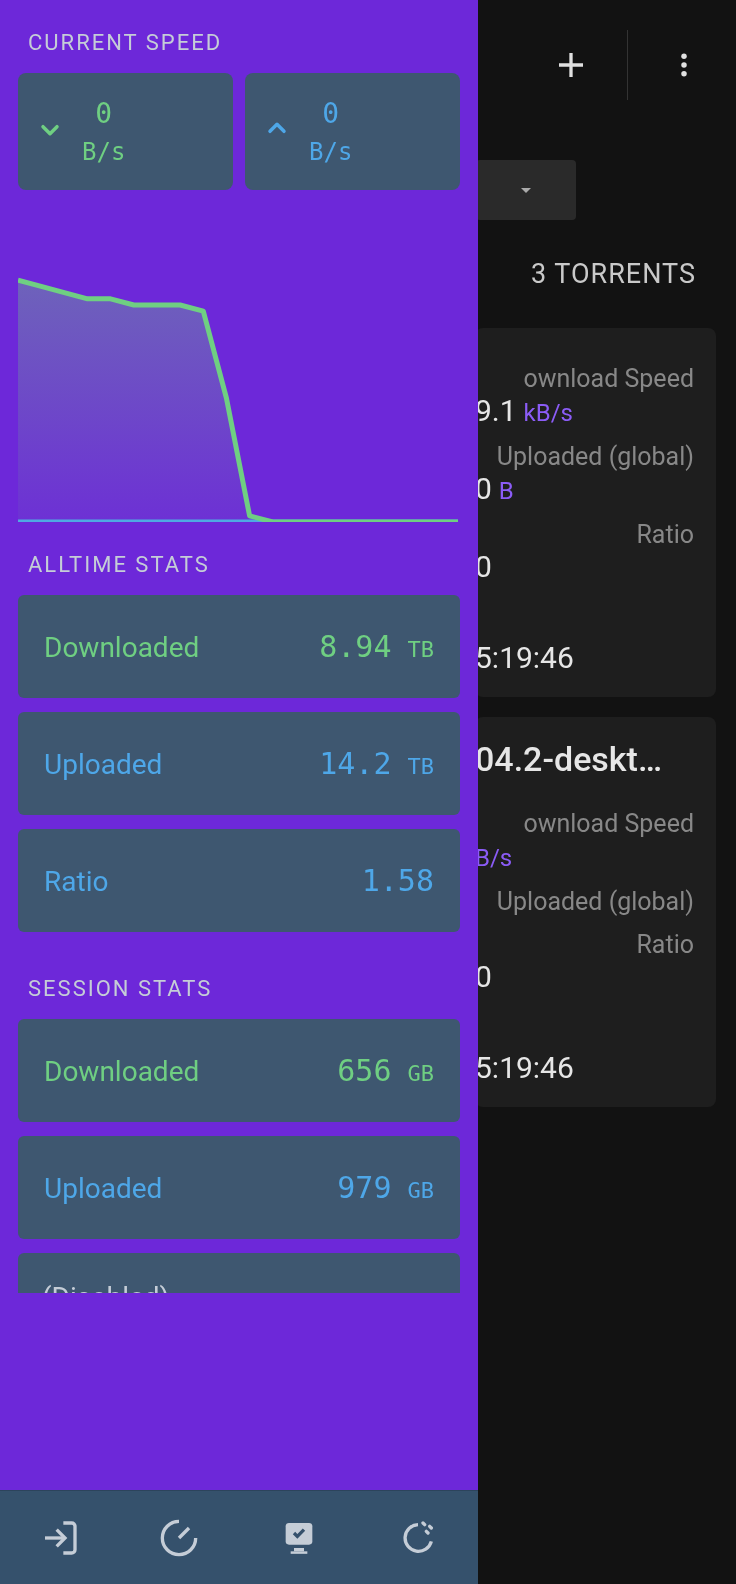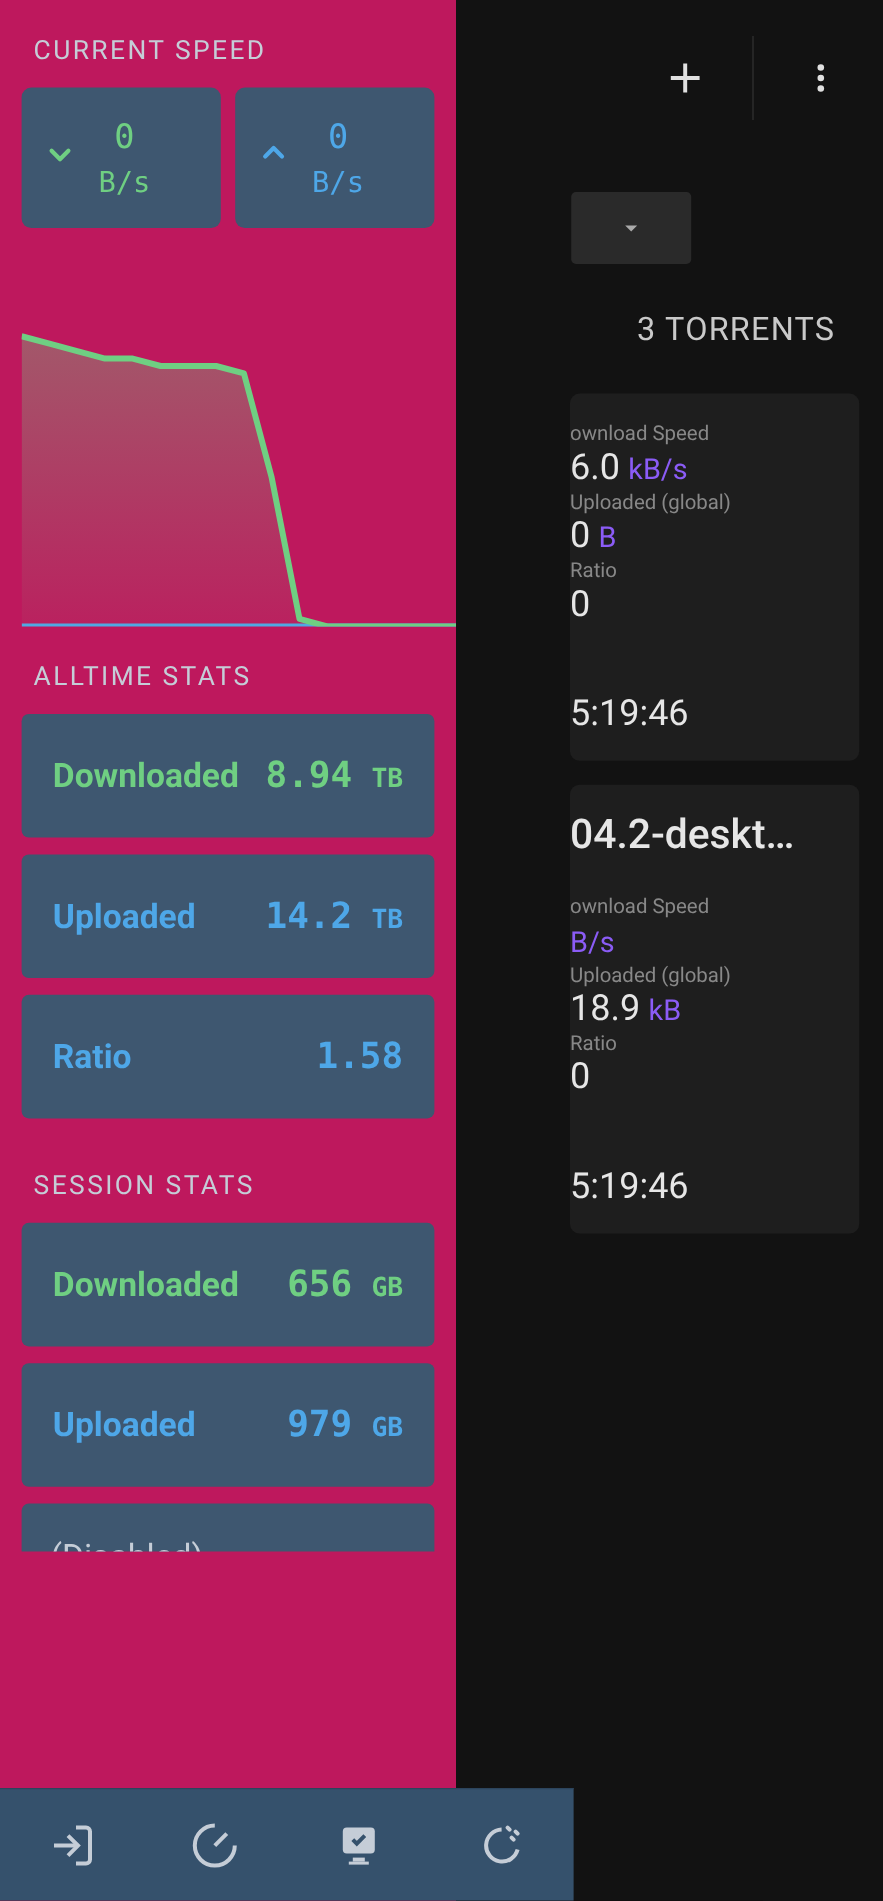--- a/index.html
+++ b/index.html
@@ -9,28 +9,28 @@
   
   .main { position: absolute; inset: 0; background: #121212; }
   .topbar { height: 130px; display: flex; justify-content: flex-end; align-items: center; padding-right: 20px; gap: 10px; }
   .topbar-divider { width: 1px; height: 70px; background: #333; margin: 0 14px; }
   .topbar-btn { width: 64px; height: 64px; display: flex; align-items: center; justify-content: center; color: #e0e0e0; cursor: pointer; }
   .filter-row { display: flex; justify-content: flex-end; padding: 30px 160px 20px 20px; }
   .dropdown { background: #2a2a2a; width: 100px; height: 60px; display: flex; align-items: center; justify-content: center; border-radius: 4px; color: #aaa; }
   .torrent-count { color: #c9c9c9; font-size: 27px; text-align: right; padding: 18px 40px; letter-spacing: 1px; }
   .torrent-card { background: #1e1e1e; border-radius: 8px; margin: 20px 20px 20px 475px; padding: 22px 22px 22px 0; color: #aaa; }
   .torrent-title { color: #e6e6e6; font-size: 34px; font-weight: 500; margin-bottom: 30px; white-space: nowrap; overflow: hidden; text-overflow: ellipsis; }
-  .torrent-field-label { color: #888; font-size: 17px; margin-top: 2px; }
+  .torrent-field-label { color: #888; font-size: 25px; margin-top: 14px; text-align: right; }
   .torrent-field-value { font-size: 28px; }
   .torrent-field-value .num { color: #e6e6e6; font-size: 30px; }
   .torrent-field-value .unit { color: #8b5cf6; font-size: 24px; }
   .torrent-eta { margin-top: 56px; }
 
   
-  .sidebar { position: absolute; top: 0; left: 0; width: 380px; height: 1584px; background: #be185d; color: #d0d6de; display: flex; flex-direction: column; }
+  .sidebar { position: absolute; top: 0; left: 0; width: 478px; height: 1584px; background: #6d28d9; color: #d0d6de; display: flex; flex-direction: column; }
   .sidebar-scroll { flex: 1; overflow-y: auto; overflow-x: hidden; padding-bottom: 100px; }
   .sidebar-scroll::-webkit-scrollbar { width: 10px; }
   .sidebar-scroll::-webkit-scrollbar-track { background: #4a5d72; }
   .sidebar-scroll::-webkit-scrollbar-thumb { background: #607589; border-radius: 5px; }
 
   .section-label { font-size: 22px; letter-spacing: 2px; color: #c5cdd7; padding: 30px 28px 18px; }
 
   .speed-row { display: flex; gap: 12px; padding: 0 18px; }
   .speed-card { flex: 1; background: #3e5770; border-radius: 8px; display: flex; align-items: center; gap: 18px; padding: 24px 18px; }
   .speed-card .arrow { font-size: 26px; }
@@ -38,21 +38,21 @@
   .speed-card.up .arrow { color: #4ea7e8; }
   .speed-card .vals { display: flex; flex-direction: column; align-items: center; font-family: ui-monospace, Menlo, monospace; }
   .speed-card .vals .n { font-size: 28px; }
   .speed-card.down .vals { color: #6fcf82; }
   .speed-card.up .vals { color: #4ea7e8; }
   .speed-card .vals .u { font-size: 24px; margin-top: 8px; }
 
   .graph { padding: 0 18px; margin-top: 12px; }
   .graph svg { display: block; }
 
-  .stat-list { padding: 0 18px; font-weight: bold; }
+  .stat-list { padding: 0 18px; }
   .stat-row { background: #3e5770; border-radius: 6px; margin-bottom: 14px; padding: 34px 26px; display: flex; justify-content: space-between; align-items: baseline; }
   .stat-row .label { font-size: 28px; }
   .stat-row .value { font-family: ui-monospace, Menlo, monospace; font-size: 30px; }
   .stat-row .value .unit { font-size: 22px; margin-left: 16px; }
   .stat-row.green .label, .stat-row.green .value { color: #6fcf82; }
   .stat-row.blue .label, .stat-row.blue .value { color: #4ea7e8; }
 
   .status-box-wrap { padding: 0 18px; }
   .status-box { background: #3e5770; border-radius: 6px 6px 0 0; padding: 28px 24px 0; font-size: 28px; color: #c5cdd7; height: 40px; overflow: hidden; }
 
@@ -86,34 +86,33 @@
       <div class="dropdown">
         <svg width="24" height="24" viewBox="0 0 24 24" fill="#aaa">
             <path d="M7 10l5 5 5-5z"></path>
           </svg>
       </div>
     </div>
     <div class="torrent-count">3 TORRENTS</div>
 
     <div class="torrent-card">
       <div class="torrent-field-label">ownload Speed</div>
-      <div class="torrent-field-value"><span class="num">6.0</span> <span class="unit">kB/s</span></div>
+      <div class="torrent-field-value"><span class="num">9.1</span> <span class="unit">kB/s</span></div>
       <div class="torrent-field-label">Uploaded (global)</div>
       <div class="torrent-field-value"><span class="num">0</span> <span class="unit">B</span></div>
       <div class="torrent-field-label">Ratio</div>
       <div class="torrent-field-value"><span class="num">0</span></div>
       <div class="torrent-field-value torrent-eta"><span class="num">5:19:46</span></div>
     </div>
 
     <div class="torrent-card">
       <div class="torrent-title">04.2-deskt…</div>
       <div class="torrent-field-label">ownload Speed</div>
       <div class="torrent-field-value"><span class="num"></span> <span class="unit">B/s</span></div>
       <div class="torrent-field-label">Uploaded (global)</div>
-      <div class="torrent-field-value"><span class="num">18.9</span> <span class="unit">kB</span></div>
       <div class="torrent-field-label">Ratio</div>
       <div class="torrent-field-value"><span class="num">0</span></div>
       <div class="torrent-field-value torrent-eta"><span class="num">5:19:46</span></div>
     </div>
   </div>
 
   <div class="sidebar">
     <div class="sidebar-scroll">
       <div class="section-label">CURRENT SPEED</div>
       <div class="speed-row">

